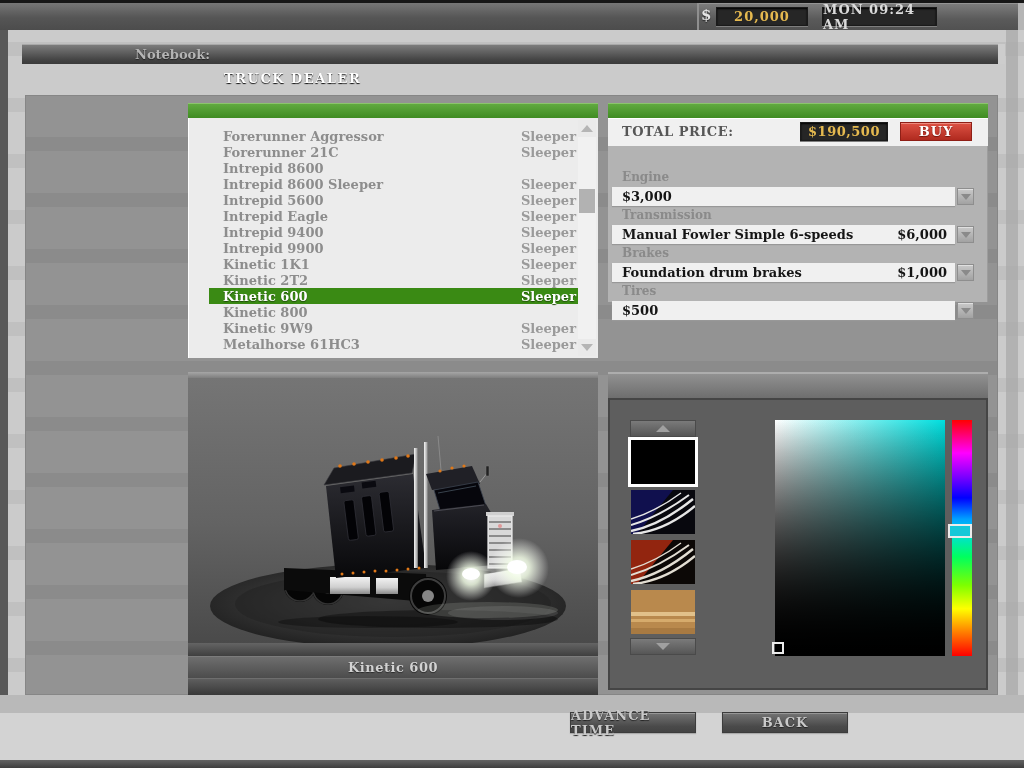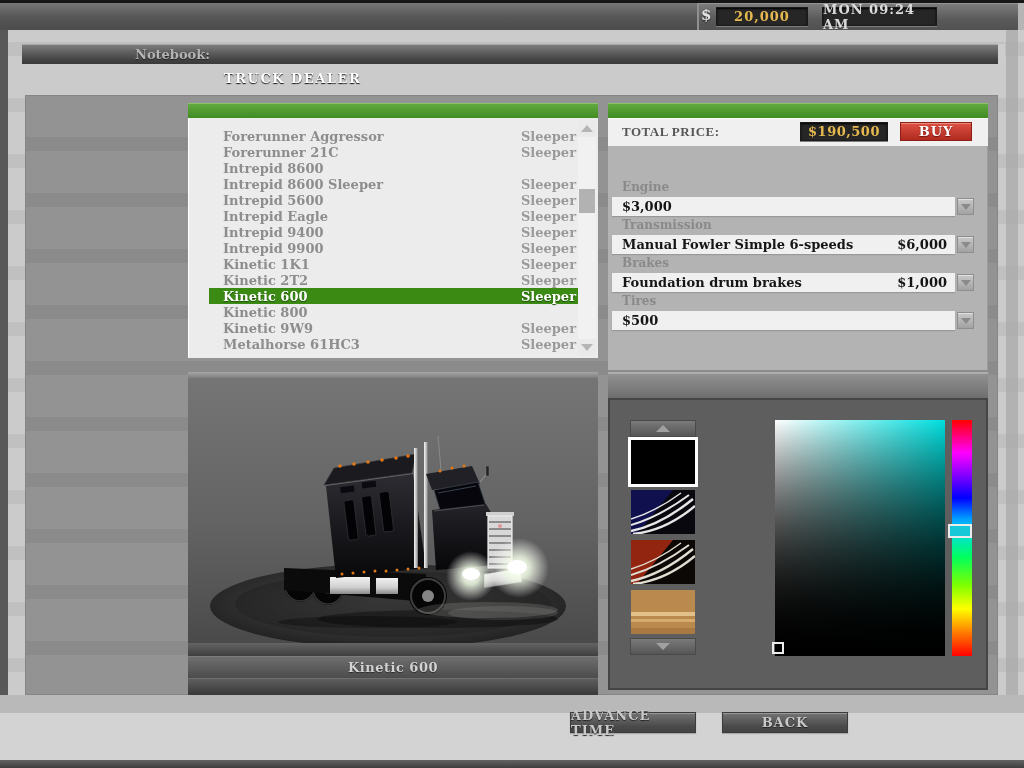--- a/index.html
+++ b/index.html
@@ -69,29 +69,29 @@
   .sb-thumb{position:absolute;left:1px;top:69px;width:16px;height:24px;background:#b2b2b2;cursor:grab;}
   .tri-up{width:0;height:0;border-left:6px solid transparent;border-right:6px solid transparent;
     border-bottom:7px solid #b5b5b5;}
   .tri-down{width:0;height:0;border-left:6px solid transparent;border-right:6px solid transparent;
     border-top:7px solid #b5b5b5;}
 
   
   .opt-header{left:608px;top:103px;width:380px;}
   .total-row{left:608px;top:118px;width:380px;height:28px;background:#f0f0f0;
     box-shadow:inset 0 1px 0 #fff;}
-  .total-label{position:absolute;left:14px;top:6px;font-size:13px;color:#565656;letter-spacing:.5px;font-family:Liberation Serif, serif;}
+  .total-label{position:absolute;left:14px;top:6px;font-size:13px;color:#565656;letter-spacing:.5px;}
   .price-box{position:absolute;left:192px;top:4px;width:88px;height:19px;color:#e5b94f;letter-spacing:.5px;}
   .buy-btn{position:absolute;left:292px;top:4px;width:72px;height:19px;
     background:linear-gradient(var(--buy-red-light,#dd5244),var(--buy-red,#b02a1f));
     border:1px solid #8f1f16;color:#fff;font-size:13px;display:flex;align-items:center;
     justify-content:center;letter-spacing:1px;cursor:pointer;text-shadow:0 1px 1px #6d140d;
     box-shadow:inset 0 1px 0 #ec8a7e;}
-  .options-area{left:608px;top:146px;width:380px;height:224px;background:#b3b3b3;
-    box-shadow:inset -1px 0 0 #9d9d9d;padding-top:34px;}
+  .options-area{left:608px;top:146px;width:380px;height:156px;background:#b3b3b3;
+    box-shadow:inset -1px 0 0 #9d9d9d;padding-top:24px;}
   .opt-group{position:relative;margin-bottom:2px;height:36px;}
   .opt-label{padding-left:14px;font-size:12px;color:#8a8a8a;height:17px;}
   .opt-row{position:absolute;left:4px;top:17px;width:343px;height:19px;background:#f0f0f0;
     display:flex;align-items:center;padding:0 8px 0 10px;font-size:13px;color:#151515;cursor:pointer;
     box-shadow:0 1px 1px #989898;}
   .opt-name{flex:1;white-space:nowrap;}
   .opt-price{white-space:nowrap;}
   .opt-dd-btn{position:absolute;left:349px;top:18px;width:17px;height:17px;cursor:pointer;
     background:linear-gradient(#c9c9c9,#a2a2a2);border:1px solid #8e8e8e;
     display:flex;align-items:center;justify-content:center;box-shadow:inset 0 1px 0 #e0e0e0;}

